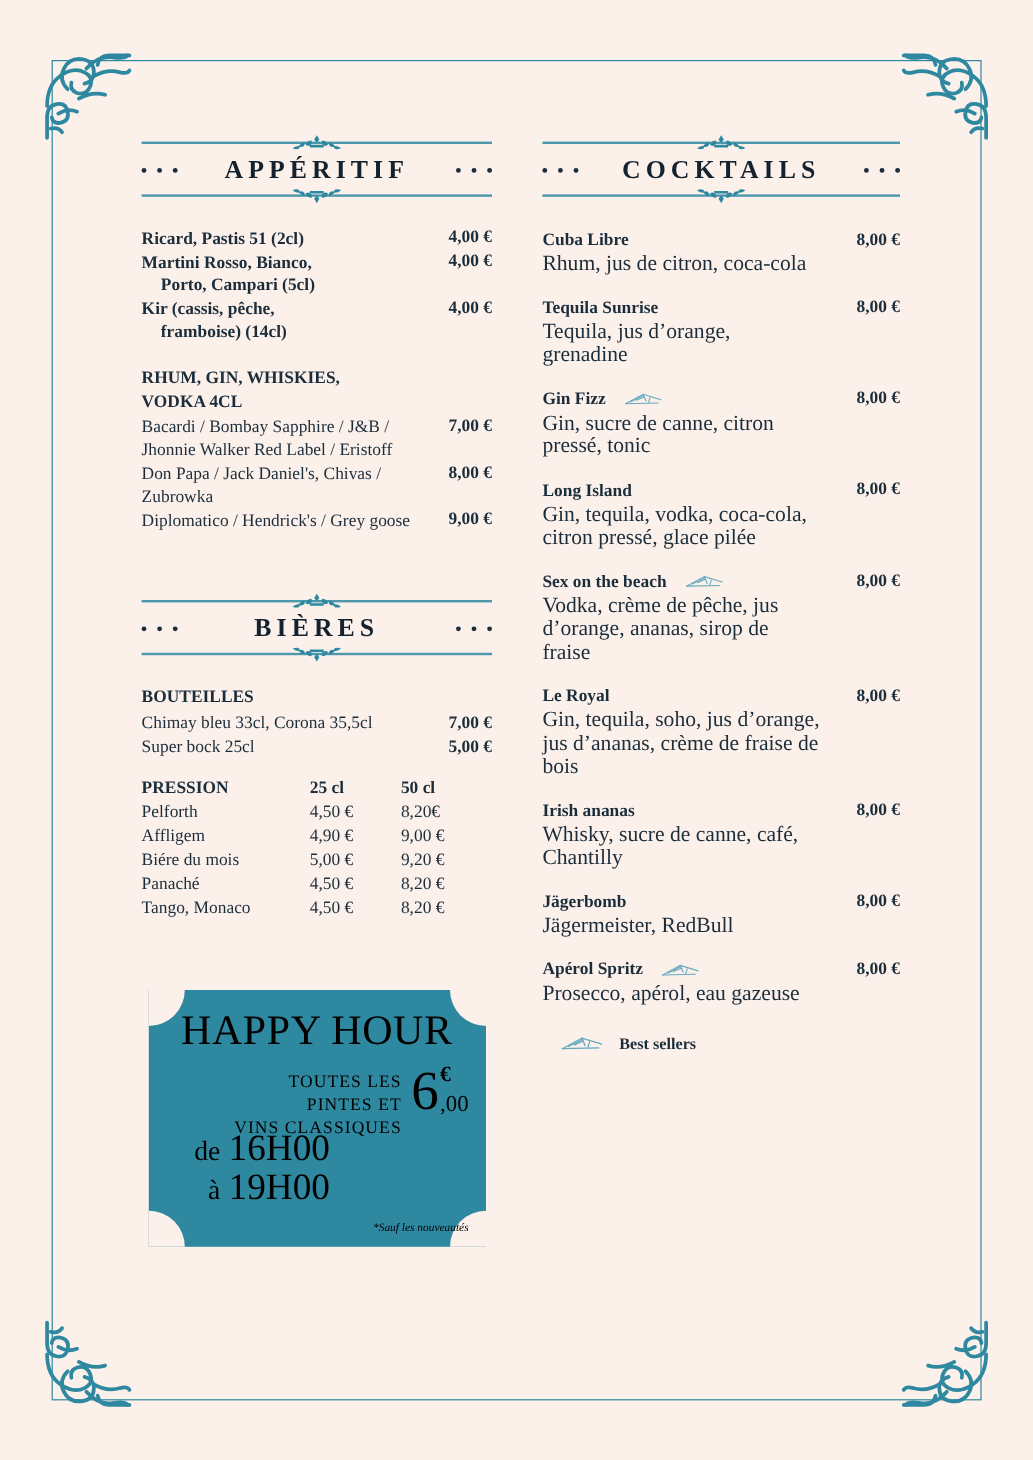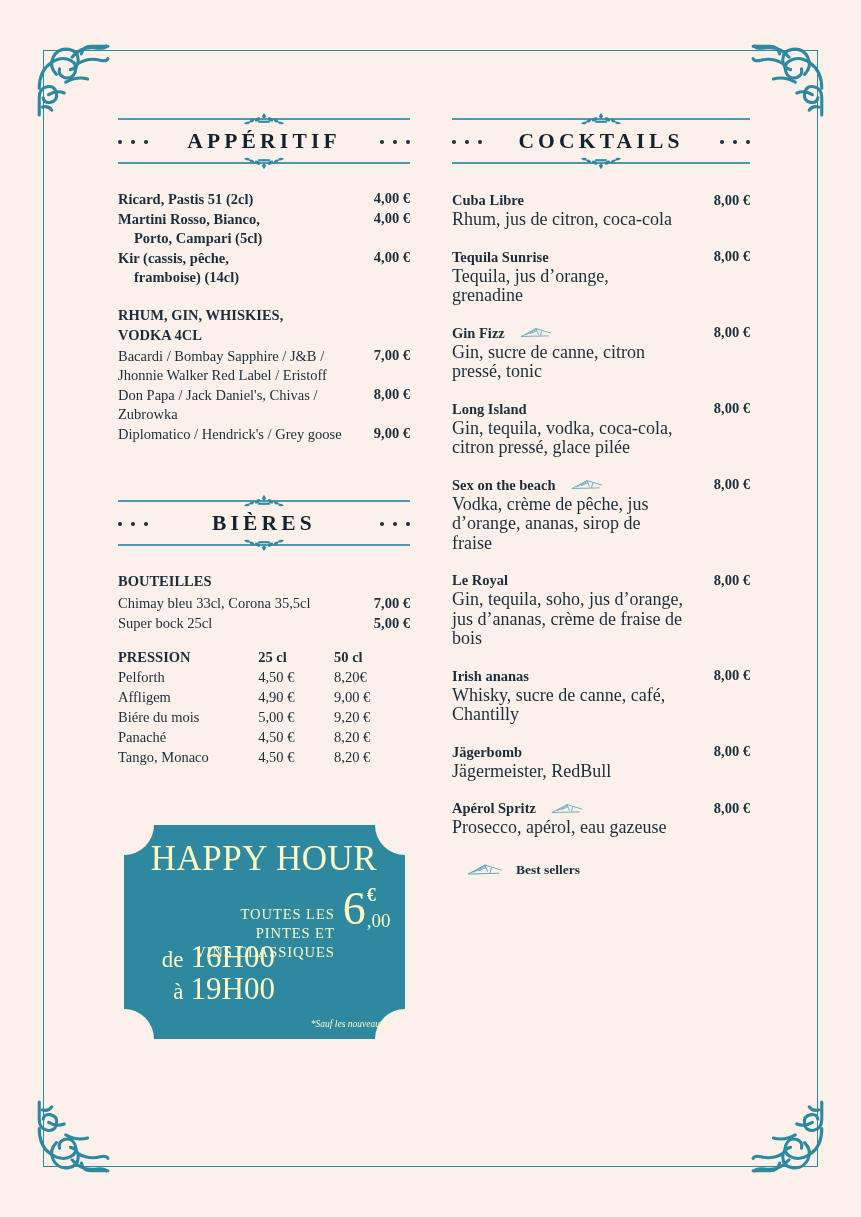--- a/index.html
+++ b/index.html
@@ -180,21 +180,21 @@
     margin-top: 0px;
   }
 
   
   .hh-wrap { margin-top: 58px; display: flex; justify-content: center; }
   .hh-box {
     position: relative;
     width: 281px;
     height: 214px;
     background: #2e88a0;
-    color: #fef9c3;
+    color: #000000;
     box-sizing: border-box;
   }
   .hh-box::before,
   .hh-box::after,
   .hh-cut-bl,
   .hh-cut-br {
     content: "";
     position: absolute;
     width: 30px;
     height: 30px;
@@ -220,21 +220,20 @@
     right: 14px;
     display: flex;
     align-items: flex-start;
   }
   .hh-lines {
     text-align: right;
     font-size: 14.6px;
     line-height: 19px;
     letter-spacing: 0.9px;
     padding-top: 6px;
-    margin-top: 12px;
   }
   .hh-amount {
     display: flex;
     align-items: flex-start;
     margin-left: 8px;
   }
   .hh-six {
     font-size: 46px;
     line-height: 44px;
     font-weight: 400;

